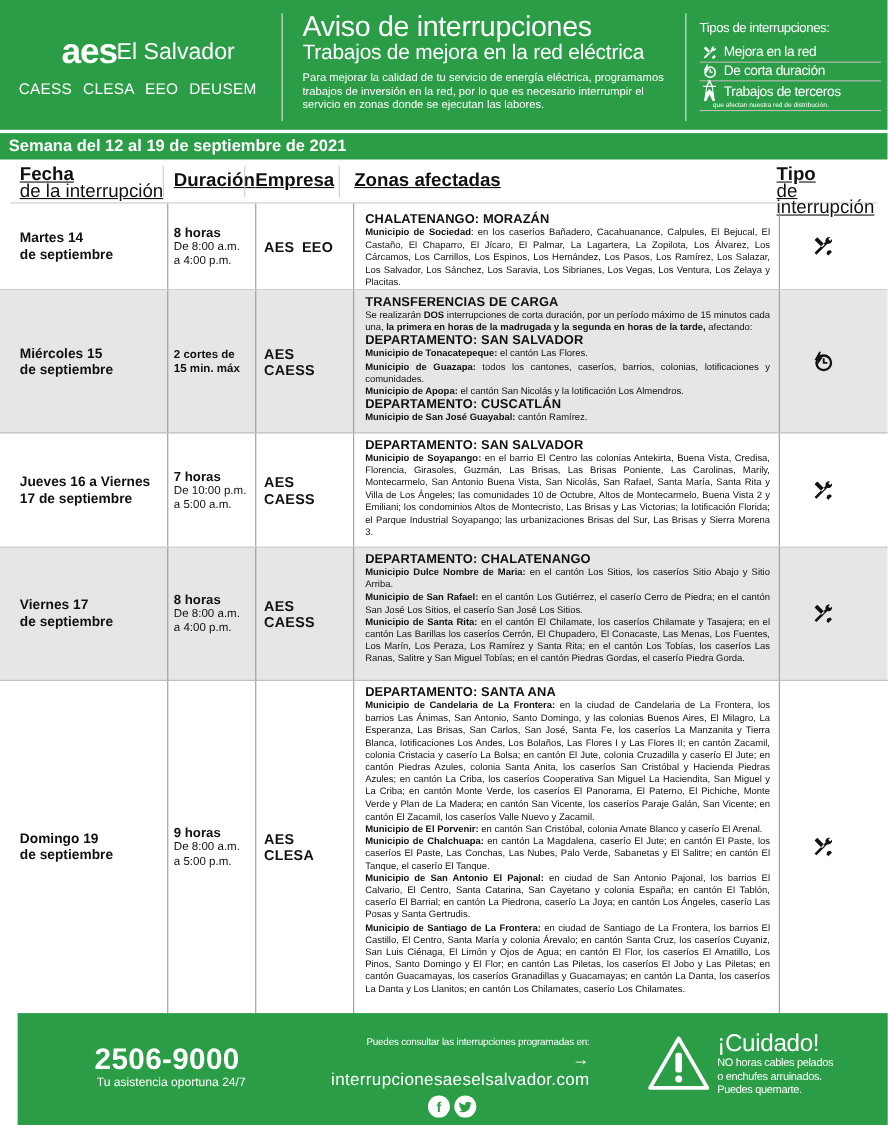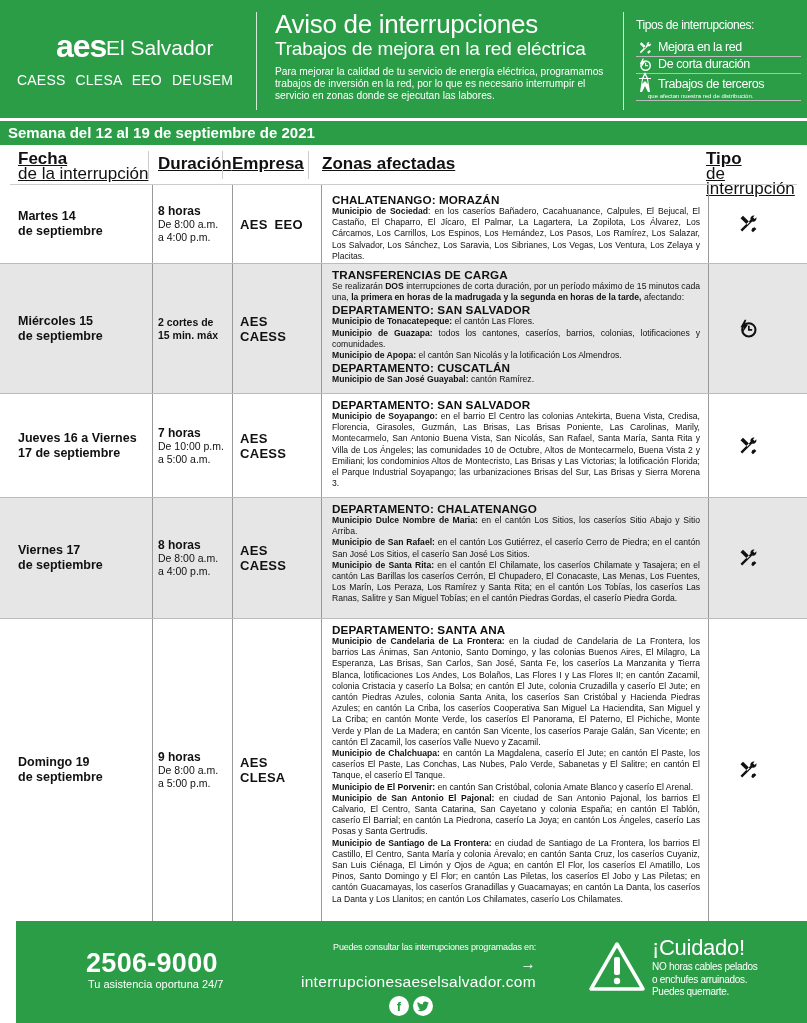--- a/index.html
+++ b/index.html
@@ -248,22 +248,22 @@
       <span class="h">9 horas</span>
       <span>De 8:00 a.m.</span>
       <span>a 5:00 p.m.</span>
     </div>
     <span class="sep" style="left:232px"></span>
     <div class="c c-emp">AES CLESA</div>
     <span class="sep" style="left:321px"></span>
     <div class="zonas">
       <div class="dep">DEPARTAMENTO: SANTA ANA</div>
       <p><b>Municipio de Candelaria de La Frontera:</b><span> en la ciudad de Candelaria de La Frontera, los barrios Las Ánimas, San Antonio, Santo Domingo, y las colonias Buenos Aires, El Milagro, La Esperanza, Las Brisas, San Carlos, San José, Santa Fe, los caseríos La Manzanita y Tierra Blanca, lotificaciones Los Andes, Los Bolaños, Las Flores I y Las Flores II; en cantón Zacamil, colonia Cristacia y caserío La Bolsa; en cantón El Jute, colonia Cruzadilla y caserío El Jute; en cantón Piedras Azules, colonia Santa Anita, los caseríos San Cristóbal y Hacienda Piedras Azules; en cantón La Criba, los caseríos Cooperativa San Miguel La Haciendita, San Miguel y La Criba; en cantón Monte Verde, los caseríos El Panorama, El Paterno, El Pichiche, Monte Verde y Plan de La Madera; en cantón San Vicente, los caseríos Paraje Galán, San Vicente; en cantón El Zacamil, los caseríos Valle Nuevo y Zacamil.</span></p>
+      <p><b>Municipio de El Porvenir:</b><span> en cantón San Cristóbal, colonia Amate Blanco y caserío El Arenal.</span></p>
       <p><b>Municipio de Chalchuapa:</b><span> en cantón La Magdalena, caserío El Jute; en cantón El Paste, los caseríos El Paste, Las Conchas, Las Nubes, Palo Verde, Sabanetas y El Salitre; en cantón El Tanque, el caserío El Tanque.</span></p>
-      <p><b>Municipio de El Porvenir:</b><span> en cantón San Cristóbal, colonia Amate Blanco y caserío El Arenal.</span></p>
       <p><b>Municipio de San Antonio El Pajonal:</b><span> en ciudad de San Antonio Pajonal, los barrios El Calvario, El Centro, Santa Catarina, San Cayetano y colonia España; en cantón El Tablón, caserío El Barrial; en cantón La Piedrona, caserío La Joya; en cantón Los Ángeles, caserío Las Posas y Santa Gertrudis.</span></p>
       <p><b>Municipio de Santiago de La Frontera:</b><span> en ciudad de Santiago de La Frontera, los barrios El Castillo, El Centro, Santa María y colonia Árevalo; en cantón Santa Cruz, los caseríos Cuyaniz, San Luis Ciénaga, El Limón y Ojos de Agua; en cantón El Flor, los caseríos El Amatillo, Los Pinos, Santo Domingo y El Flor; en cantón Las Piletas, los caseríos El Jobo y Las Piletas; en cantón Guacamayas, los caseríos Granadillas y Guacamayas; en cantón La Danta, los caseríos La Danta y Los Llanitos; en cantón Los Chilamates, caserío Los Chilamates.</span></p>
     </div>
     <span class="sep" style="left:708px"></span>
     <div class="c c-tipo">
       <svg width="20" height="20" viewBox="0 0 24 24">
           <path d="M3 5l3-3 8 8-3 3z M14 14l3 3 3-1 2 2-4 4-2-2 1-3-3-3z M20 2a4 4 0 0 0-5 5L3 19l2 2L17 9a4 4 0 0 0 5-5l-2 2-2-2z" fill="#111"></path>
         </svg>
     </div>
   </div>

